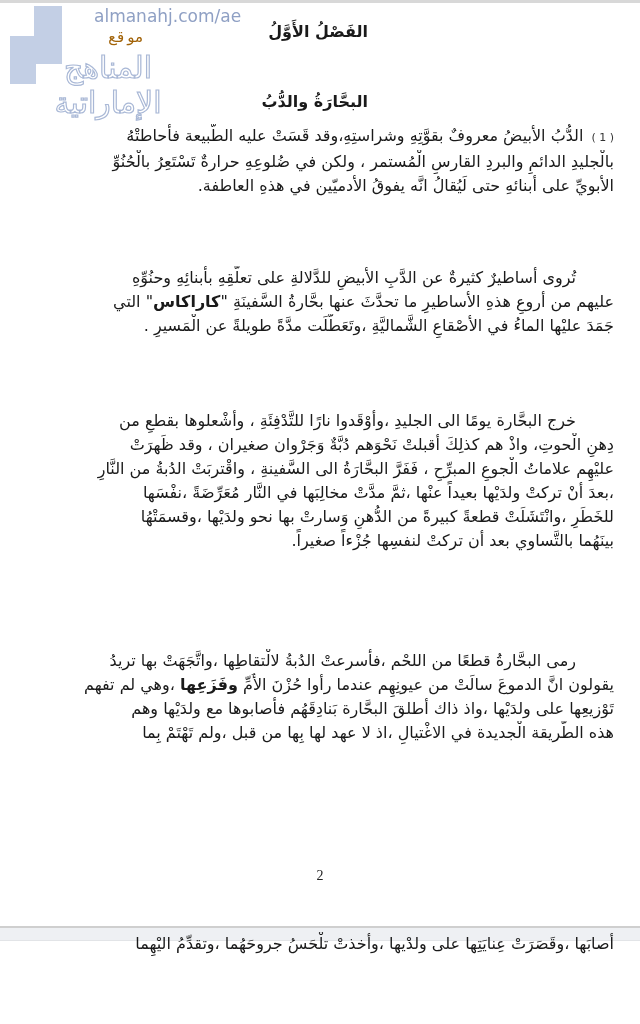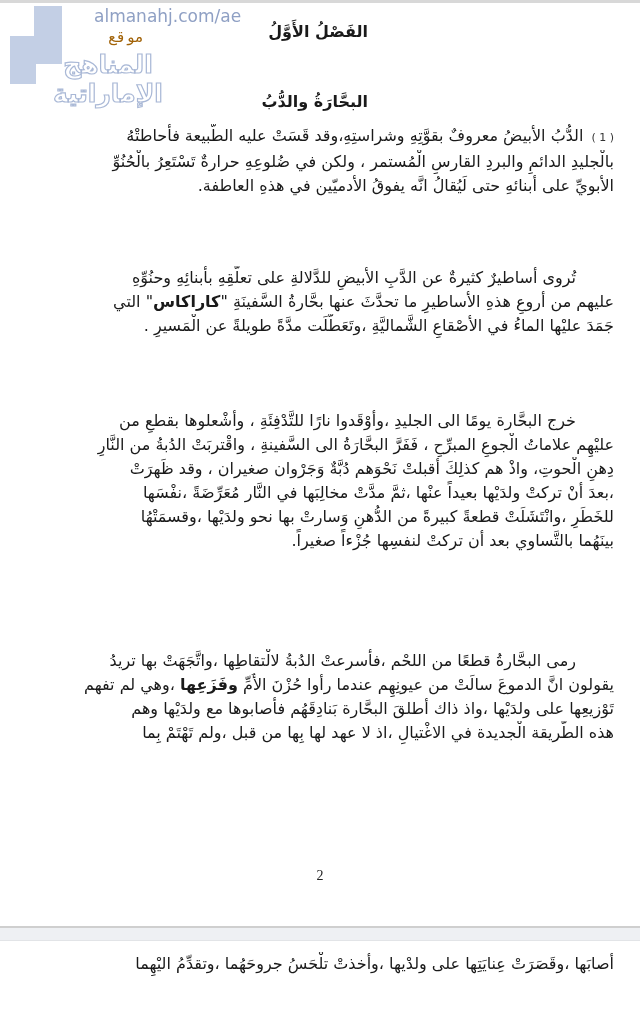--- a/index.html
+++ b/index.html
@@ -53,22 +53,22 @@
       font-family: Liberation Mono, monospace;
       font-size: 15px;
       color: #a16207;
     }
     .wm-site-big {
       position: absolute;
       left: 4px; top: 46px;
       width: 200px;
       text-align: center;
       font-family: "DejaVu Sans", sans-serif;
-      font-size: 25px;
-      font-weight: bold;
+      font-size: 30px;
+      font-weight: normal;
       color: transparent;
       -webkit-text-stroke: 1.2px #a9b8d6;
       direction: rtl;
     }
 
     
     .page {
       position: absolute;
       left: 0; top: 0;
       width: 640px;
@@ -131,21 +131,21 @@
     .page-break {
       position: absolute;
       left: 0;
       top: 926px;
       width: 640px;
       height: 12px;
       background: #eef0f3;
       border-top: 2px solid #cfcfcf;
       border-bottom: 1px solid #e2e4e7;
     }
-    .p5 { top: 952px; }
+    .p5 { top: 932px; }
   </style>
 </head>
 <body>
 
 <div class="top-edge"></div>
 
 <div class="watermark">
   <div class="wm-block wm-b1"></div>
   <div class="wm-block wm-b2"></div>
   <div class="wm-block wm-b3"></div>
@@ -165,22 +165,22 @@
   </div>
 
   <div class="para p2">
     <span class="line indent">تُروى أساطيرٌ كثيرةٌ عن الدَّبِ الأبيضِ للدَّلالةِ على تعلُّقِهِ بأبنائِهِ وحنُوِّهِ</span>
     <span class="line"><span>عليهم من أروعِ هذهِ الأساطيرِ ما تحدَّثَ عنها بحَّارةُ السَّفينَةِ</span> "<span class="bold">كاراكاس</span>" <span>التي</span></span>
     <span class="line">جَمَدَ عليْها الماءُ في الأصْقاعِ الشَّماليَّةِ ،وتَعَطَّلَت مدَّةً طويلةً عن الْمَسيرِ .</span>
   </div>
 
   <div class="para p3">
     <span class="line indent">خرج البحَّارة يومًا الى الجليدِ ،وأوْقَدوا نارًا للتَّدْفِئَةِ ، وأشْعلوها بقطعٍ من</span>
+    <span class="line">دِهنِ الْحوتِ، واذْ هم كذلِكَ أقبلتْ نَحْوَهم دُبَّةٌ وَجَرْوان صغيران ، وقد ظَهرَتْ</span>
     <span class="line">عليْهِم علاماتُ الْجوعِ المبرِّحِ ، فَفَرَّ البحَّارَةُ الى السَّفينةِ ، واقْتربَتْ الدُبةُ من النَّارِ</span>
-    <span class="line">دِهنِ الْحوتِ، واذْ هم كذلِكَ أقبلتْ نَحْوَهم دُبَّةٌ وَجَرْوان صغيران ، وقد ظَهرَتْ</span>
     <span class="line">،بعدَ أنْ تركتْ ولدَيْها بعيداً عنْها ،ثمَّ مدَّتْ مخالِبَها في النَّار مُعَرِّضَةً ،نفْسَها</span>
     <span class="line">للخَطَرِ ،وانْتَشَلَتْ قطعةً كبيرةً من الدُّهنِ وَسارتْ بها نحو ولدَيْها ،وقسمَتْهُا</span>
     <span class="line">بينَهُما بالتَّساوي بعد أن تركتْ لنفسِها جُزْءاً صغيراً.</span>
   </div>
 
   <div class="para p4">
     <span class="line indent">رمى البحَّارةُ قطعًا من اللحْم ،فأسرعتْ الدُبةُ لالْتقاطِها ،واتَّجَهَتْ بها تريدُ</span>
     <span class="line"><span>يقولون انَّ الدموعَ سالَتْ من عيونِهِم عندما رأوا حُزْنَ الأُمِّ</span> <span class="bold">وفَزَعِها</span> <span>،وهي لم تفهم</span></span>
     <span class="line">تَوْزيعِها على ولدَيْها ،واذ ذاك أطلقَ البحَّارة بَنادِقَهُم فأصابوها مع ولدَيْها وهم</span>
     <span class="line">هذه الطَّريقة الْجديدة في الاغْتيالِ ،اذ لا عهد لها بِها من قبل ،ولم تَهْتَمْ بِما</span>

